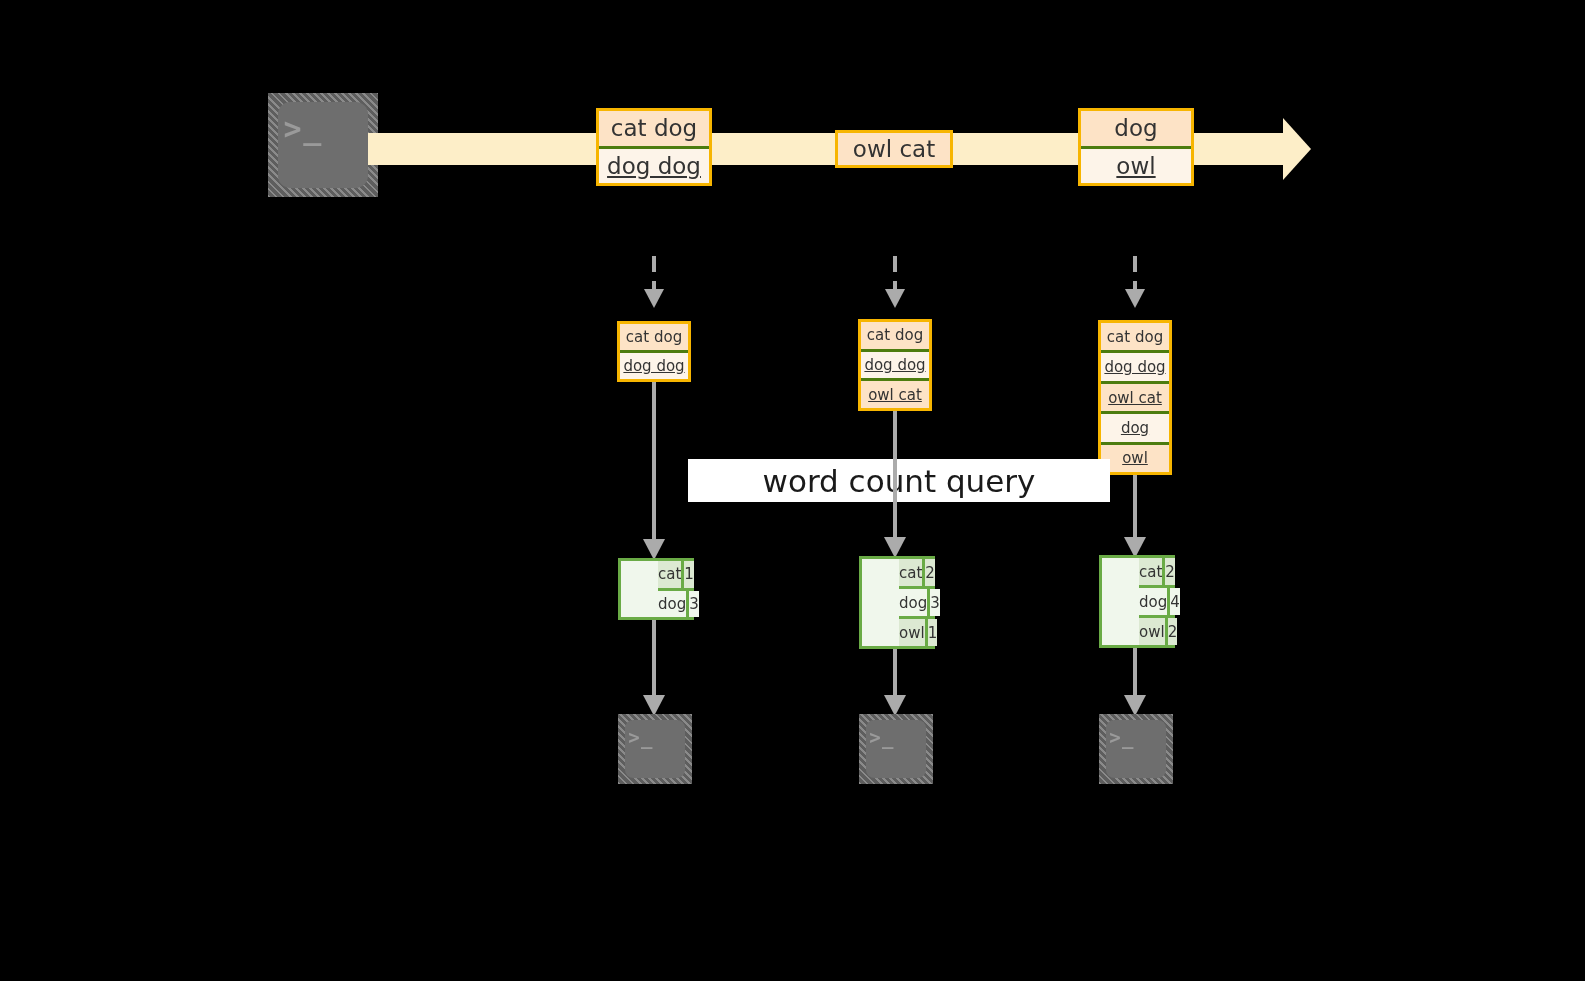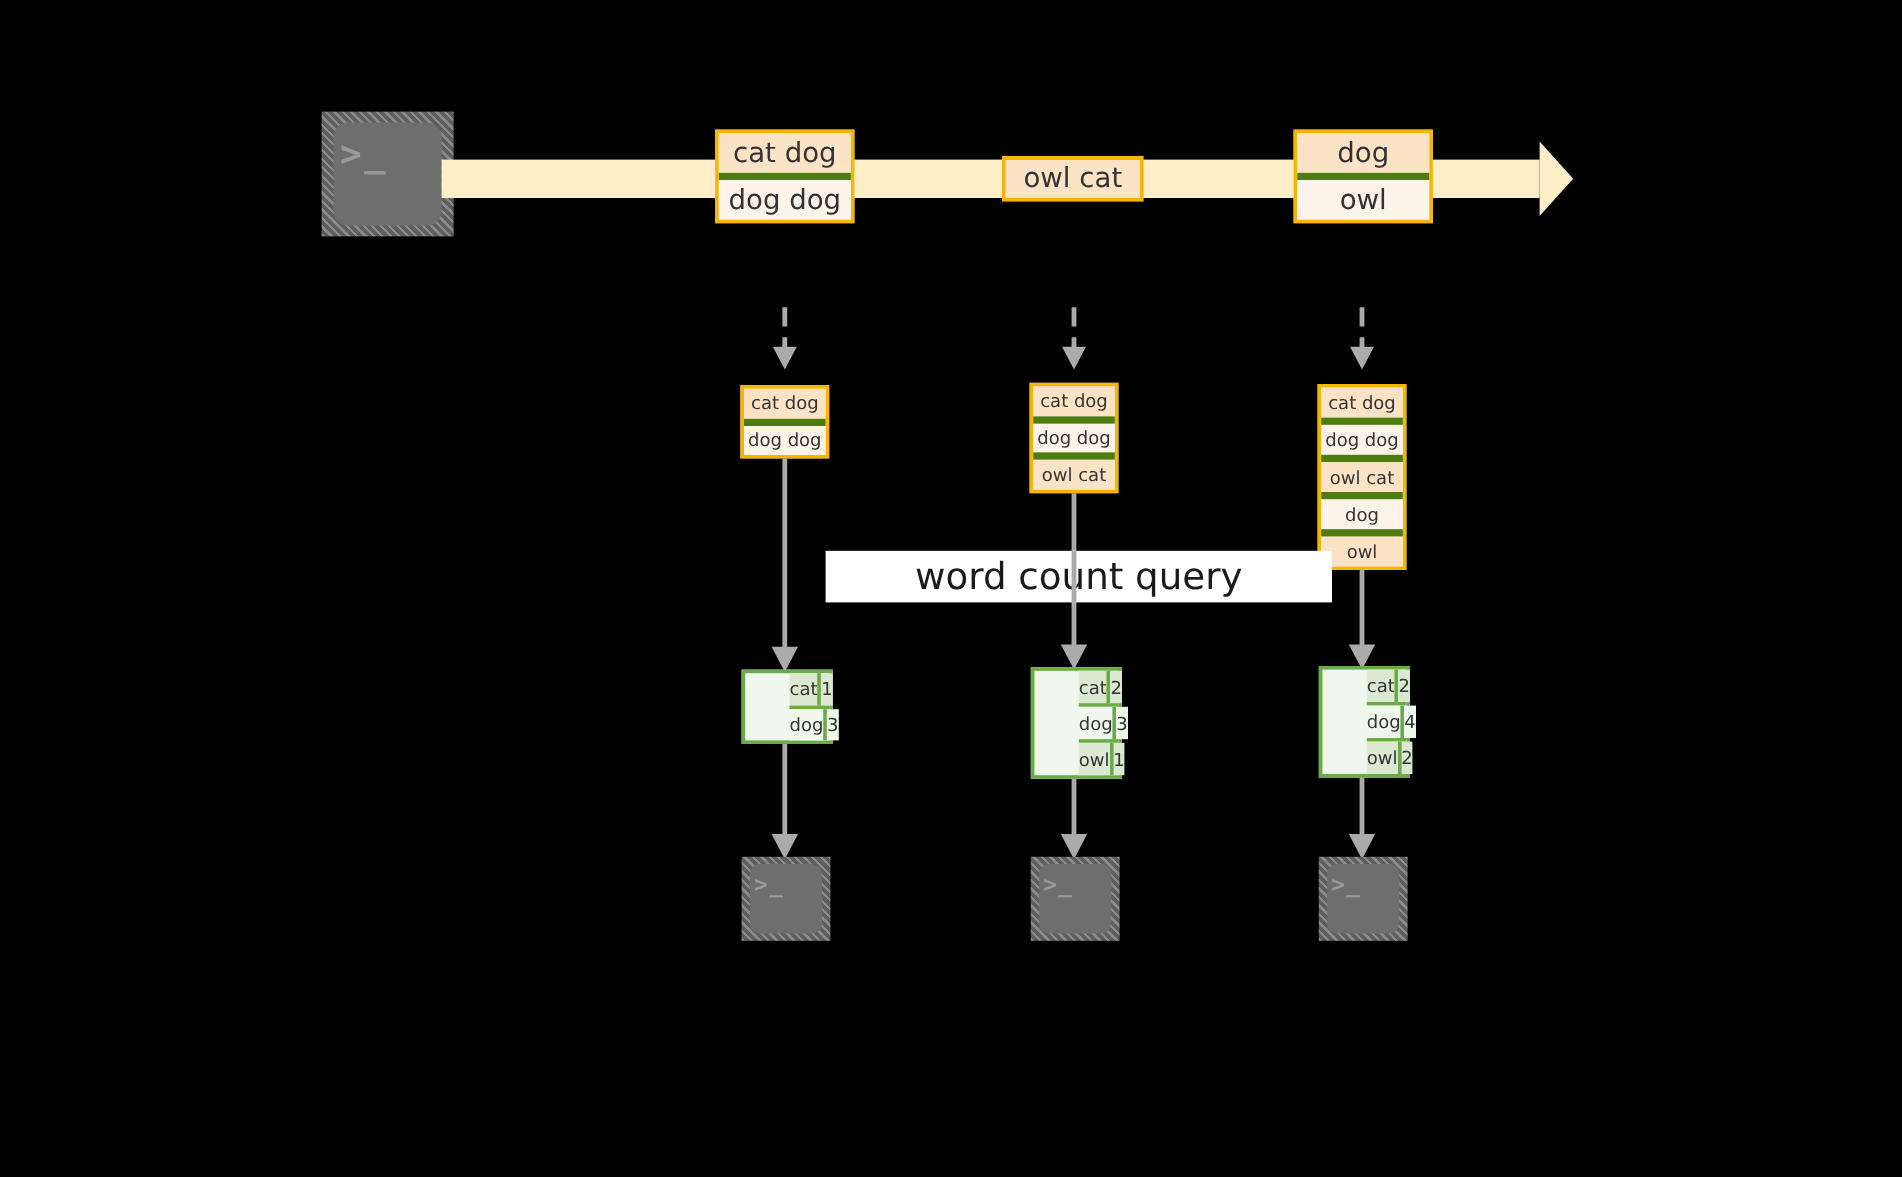--- a/index.html
+++ b/index.html
@@ -74,21 +74,21 @@
     flex: 1 1 auto;
     box-sizing: border-box;
     display: flex;
     align-items: center;
     justify-content: center;
     color: #333333;
     white-space: nowrap;
   }
   .rec-row.shade-a { background: #fde3c6; }
   .rec-row.shade-b { background: #fdf4e9; }
-  .rec-row + .rec-row { border-top: 6px solid #4d7c0f; }
+  .rec-row + .rec-row { border-top: 3px solid #4d7c0f; text-decoration: underline; }
 
   
   .rec-top .rec-row { font-size: 23px; }
 
   
   .rec-col .rec-row { font-size: 15px; }
 
   
   .res-box {
     position: absolute;

